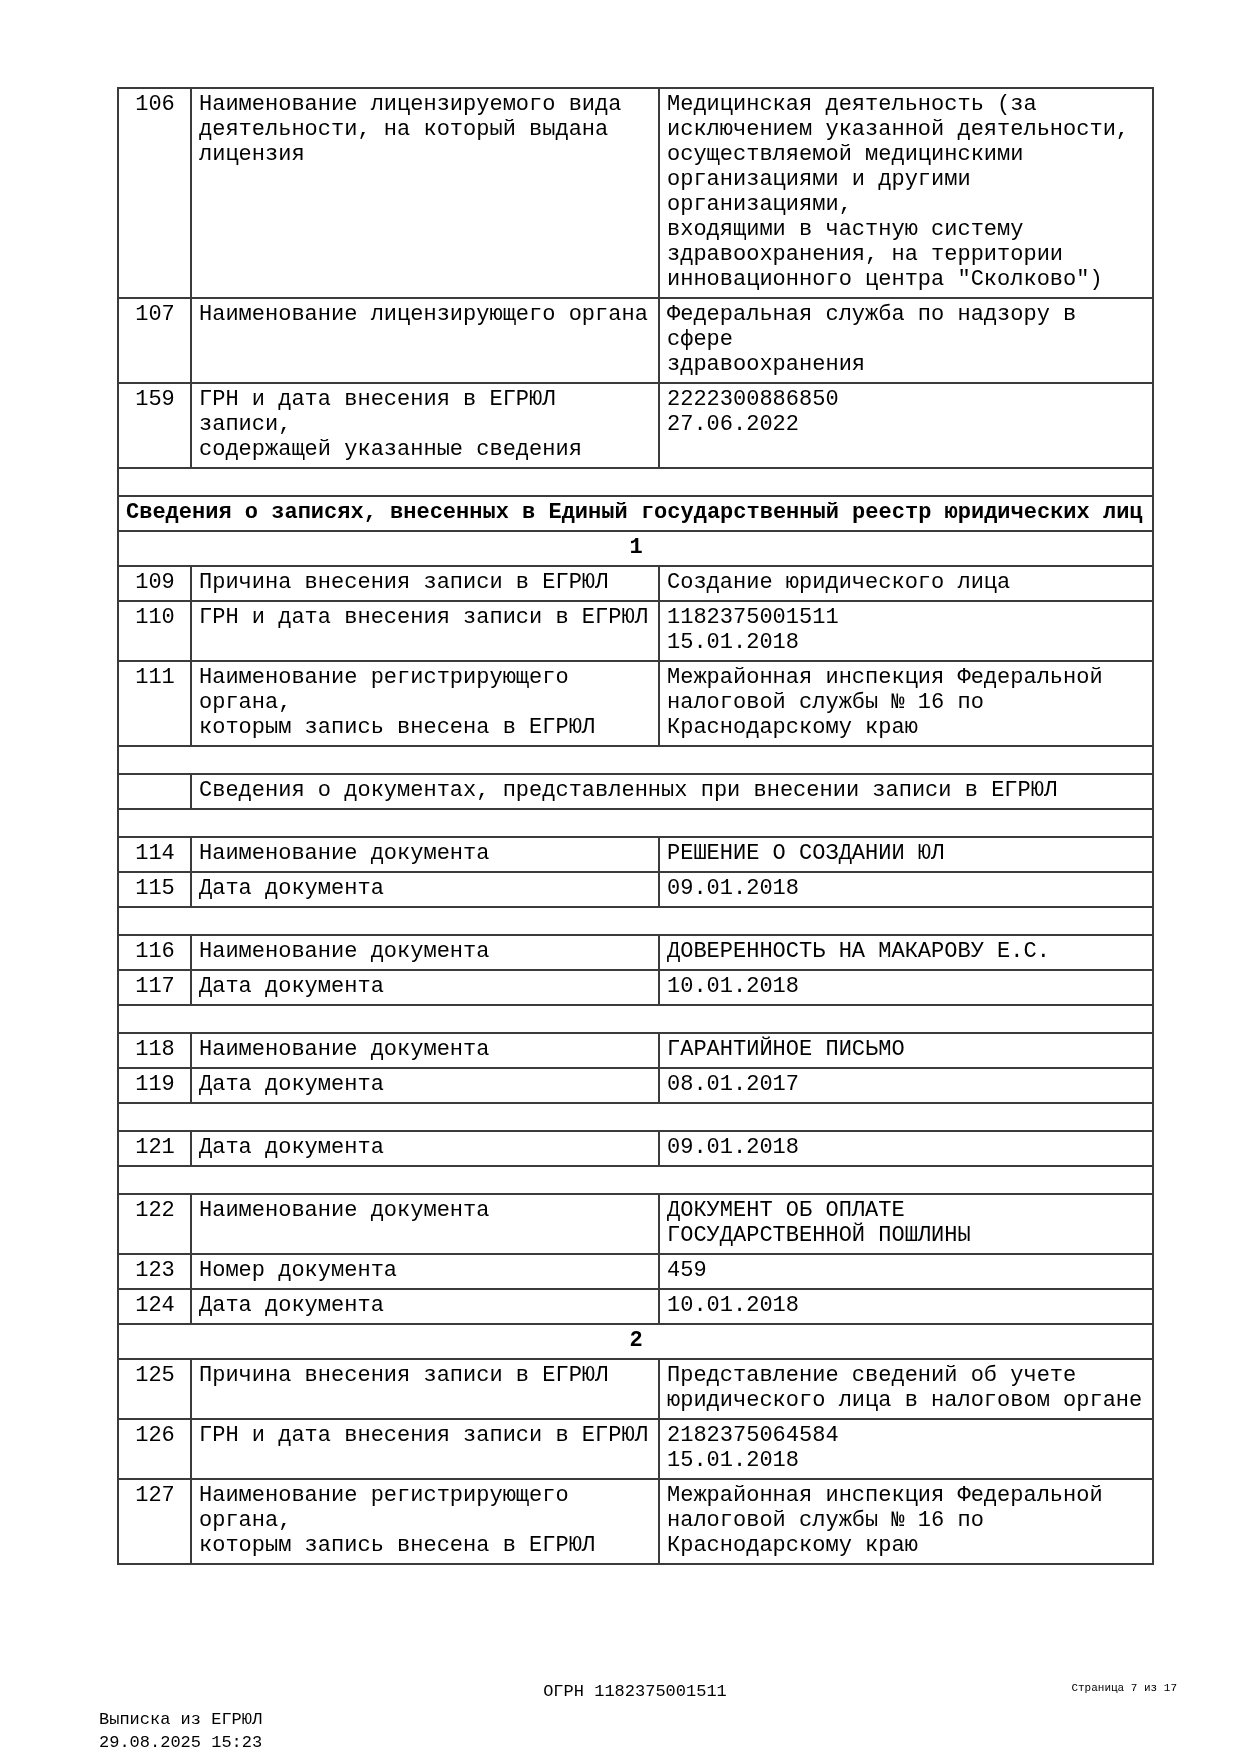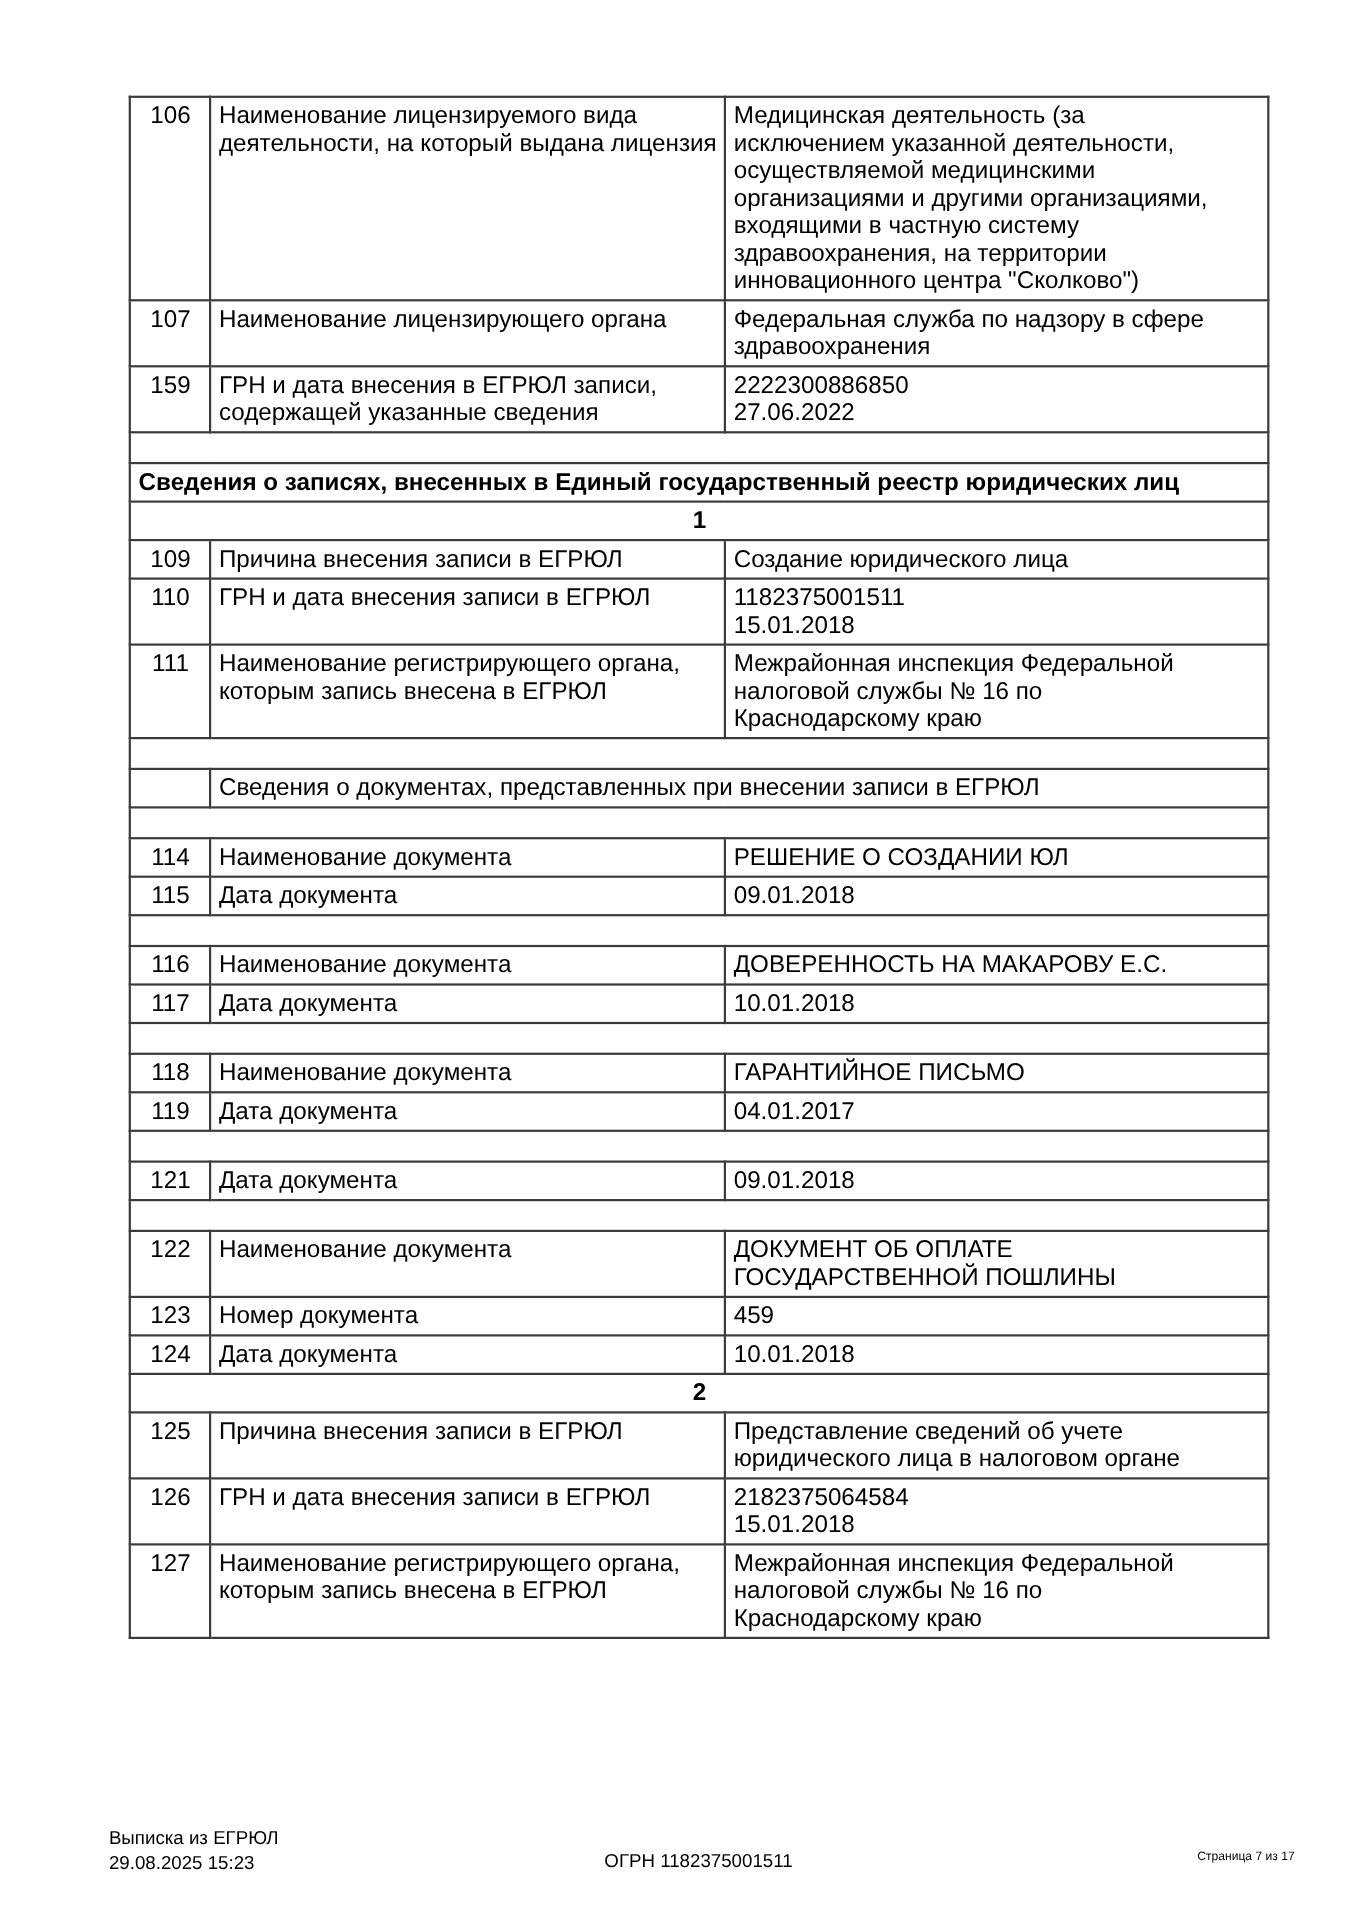--- a/index.html
+++ b/index.html
@@ -11,21 +11,21 @@
     margin: 0;
     padding: 0;
     background: var(--bg-color);
   }
   .page {
     position: relative;
     width: 1240px;
     height: 1755px;
     background: var(--bg-color);
     color: var(--text-color);
-    font-family: Liberation Sans, sans-serif;
+    font-family: Liberation Mono, monospace;
     overflow: hidden;
   }
   table.doc-table {
     position: absolute;
     left: 117px;
     top: 87px;
     width: 1035px;
     border-collapse: collapse;
     table-layout: fixed;
   }
@@ -53,21 +53,21 @@
     text-align: left;
     white-space: normal;
   }
   tr.group td {
     font-weight: 700;
     text-align: center;
   }
   .footer-left {
     position: absolute;
     left: 99px;
-    top: 1659px;
+    top: 1708px;
     font-size: 17px;
     line-height: 23px;
   }
   .footer-center {
     position: absolute;
     left: 15px;
     top: 1682px;
     width: 1240px;
     text-align: center;
     font-size: 17px;
@@ -181,21 +181,21 @@
           <td colspan="3"></td>
         </tr>
         <tr>
           <td class="num">118</td>
           <td class="label">Наименование документа</td>
           <td class="value">ГАРАНТИЙНОЕ ПИСЬМО</td>
         </tr>
         <tr>
           <td class="num">119</td>
           <td class="label">Дата документа</td>
-          <td class="value">04.01.2017</td>
+          <td class="value">08.01.2017</td>
         </tr>
         <tr class="spacer">
           <td colspan="3"></td>
         </tr>
         <tr>
           <td class="num">121</td>
           <td class="label">Дата документа</td>
           <td class="value">09.01.2018</td>
         </tr>
         <tr class="spacer">

